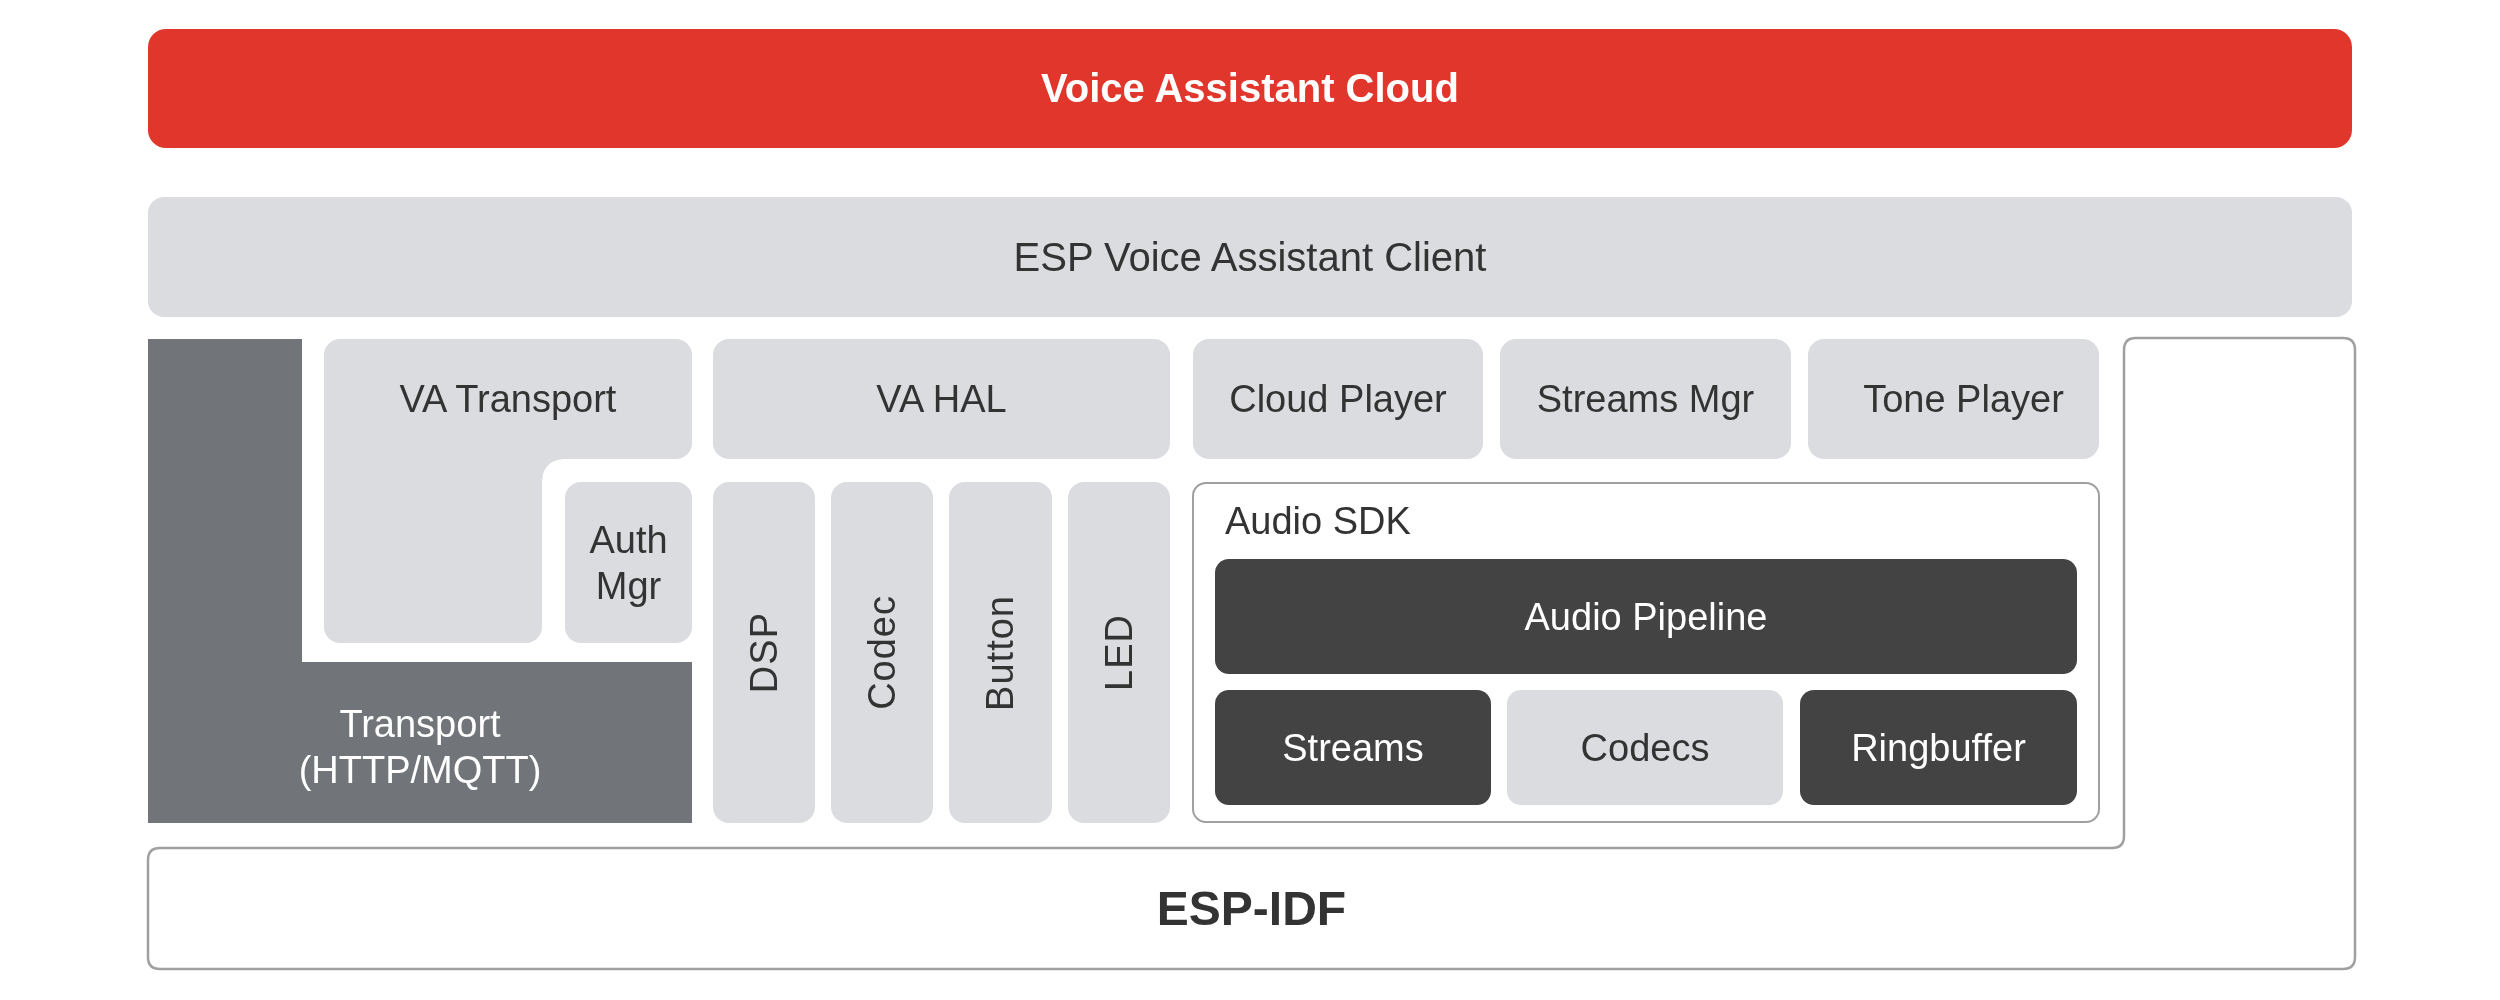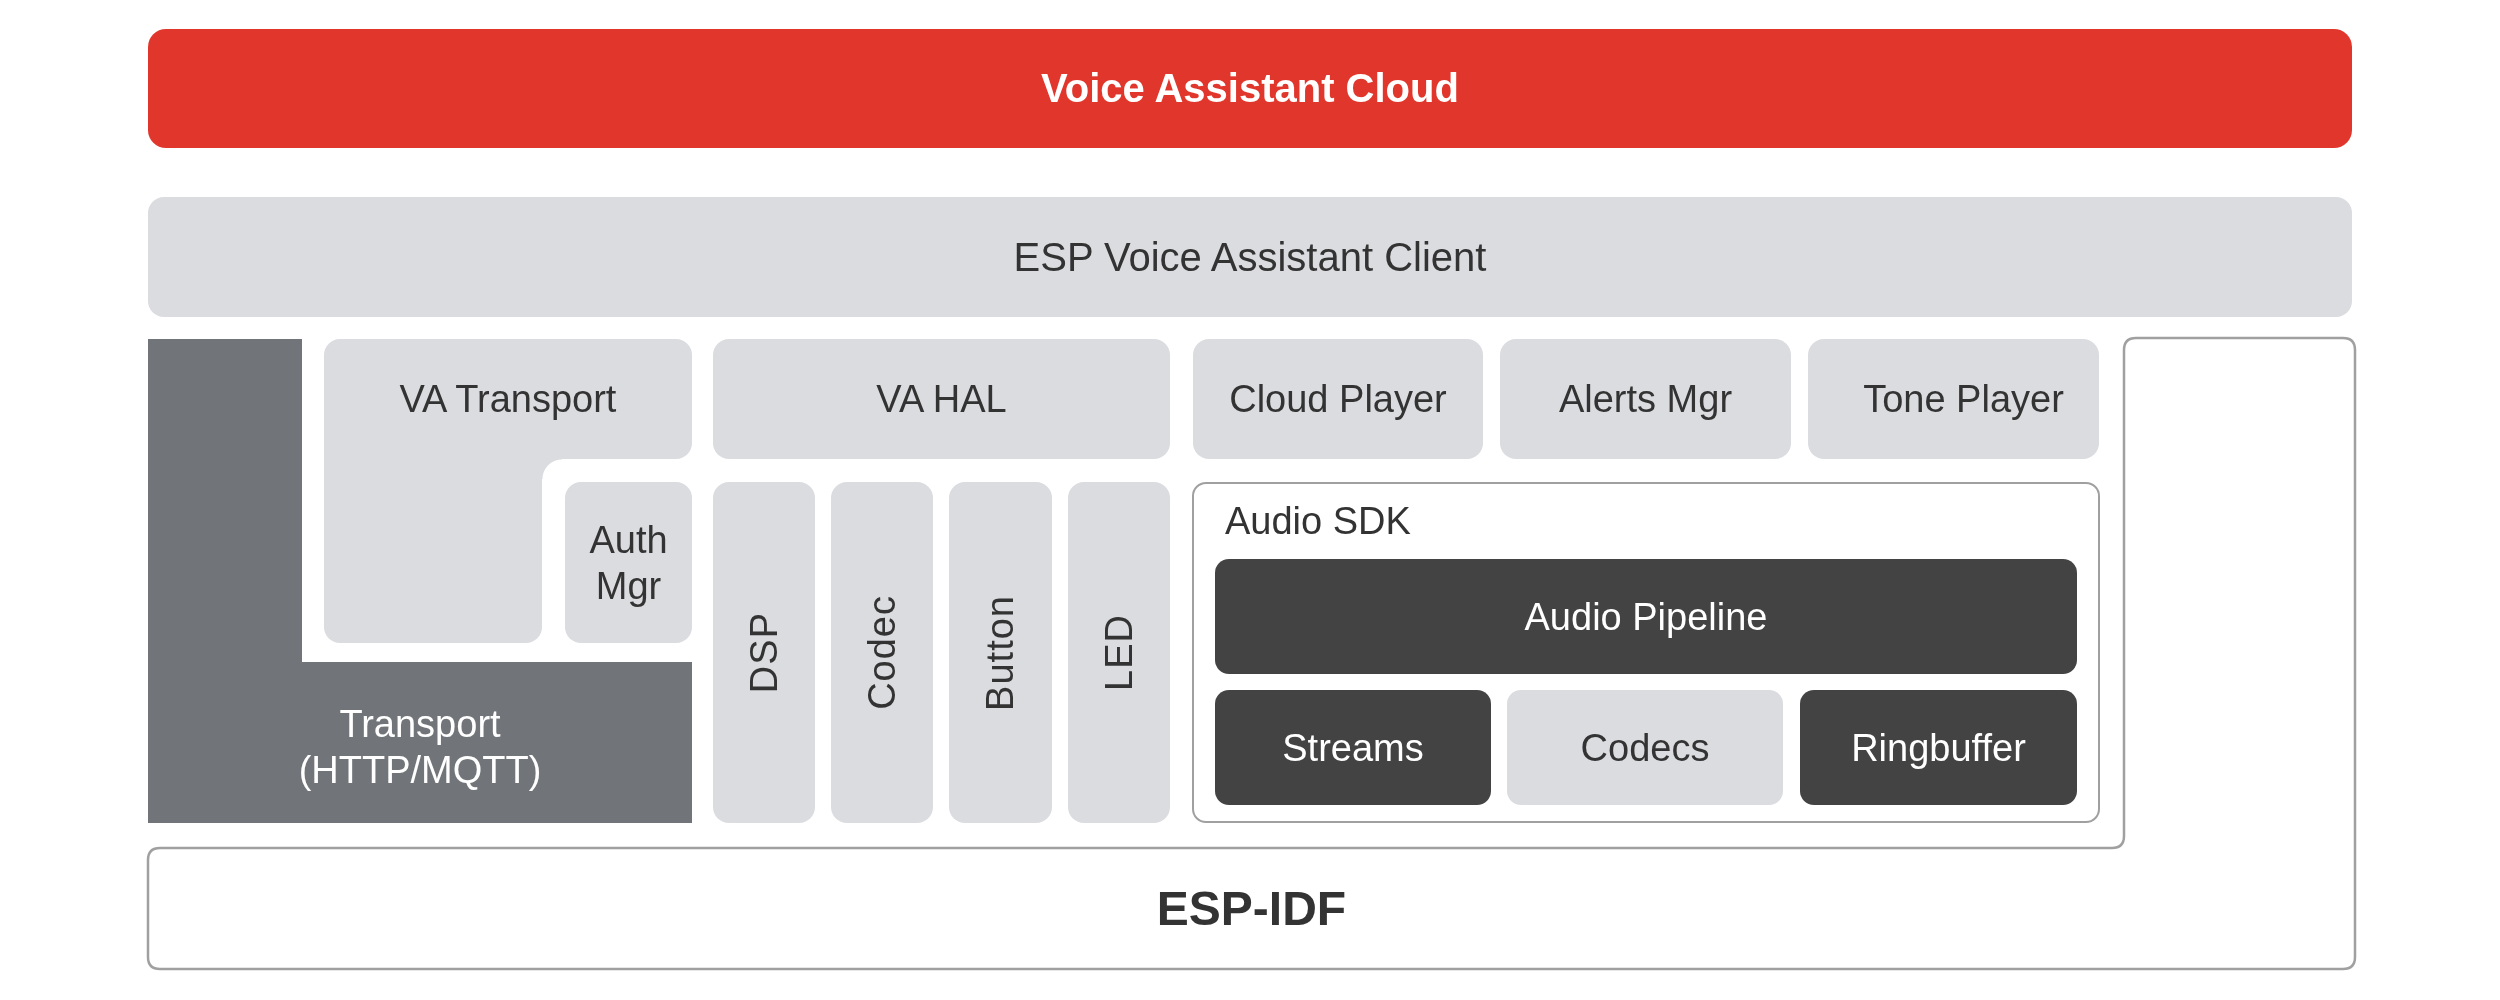--- a/index.html
+++ b/index.html
@@ -61,21 +61,21 @@
   <span class="vert">Button</span>
 </div>
 <div class="abs center light" style="left:1068px; top:482px; width:102px; height:341px;">
   <span class="vert">LED</span>
 </div>
 
 <div class="abs center light" style="left:1193px; top:339px; width:290px; height:120px;">
   <span class="lbl">Cloud Player</span>
 </div>
 <div class="abs center light" style="left:1500px; top:339px; width:291px; height:120px;">
-  <span class="lbl">Alerts Mgr</span>
+  <span class="lbl">Streams Mgr</span>
 </div>
 <div class="abs center light" style="left:1808px; top:339px; width:291px; height:120px;padding-left:20px;">
   <span class="lbl">Tone Player</span>
 </div>
 
 <div class="abs" style="left:1192px; top:482px; width:908px; height:341px; border:2.5px solid #a0a0a0; border-radius:14px; background:#ffffff;">
   <span class="lbl abs" style="left:31px; top:14px;">Audio SDK</span>
 </div>
 
 <div class="abs center darkbox" style="left:1215px; top:559px; width:862px; height:115px;">

